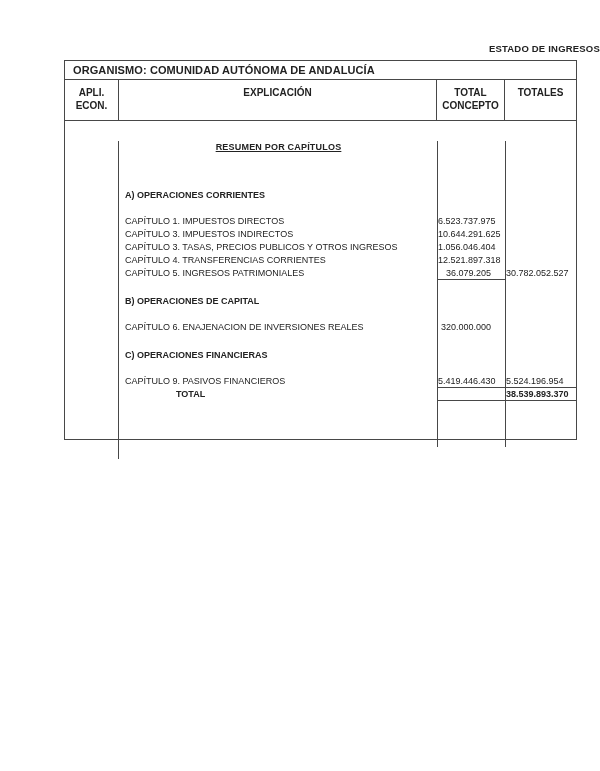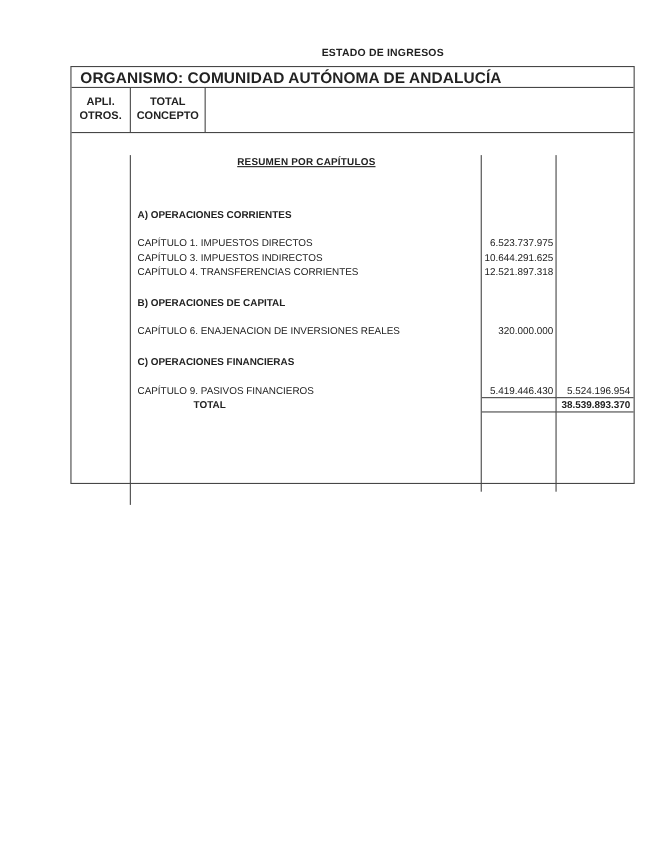--- a/index.html
+++ b/index.html
@@ -3,49 +3,49 @@
 <meta charset="utf-8">
 <style>
   html, body { margin:0; padding:0; background:#ffffff; }
   .page {
     position:relative; width:600px; height:771px; background:#ffffff;
     font-family:"Liberation Sans", sans-serif; color:#222;
     overflow:hidden;
   }
   .doc-title {
     position:absolute; top:43px; left:96px; right:0;
-    text-align:center; font-weight:bold; font-size:9.5px; letter-spacing:0.2px;
+    text-align:right; font-weight:bold; font-size:9.5px; letter-spacing:0.2px;
   }
   .table {
     position:absolute; left:64px; top:60px; width:511px; height:378px;
     border:1px solid #474747;
   }
   .organismo-row {
     height:18px; border-bottom:1px solid #474747;
-    font-weight:bold; font-size:14px; line-height:18px; padding-left:8px;
+    font-weight:bold; font-size:11px; line-height:18px; padding-left:8px;
     letter-spacing:0.1px; white-space:nowrap;
   }
   .header-row {
     height:40px; border-bottom:1px solid #474747;
     display:flex; font-weight:bold; font-size:10px;
   }
   .hcell { box-sizing:border-box; padding-top:6px; text-align:center; line-height:13px; }
   .hcell.c1 { width:54px; border-right:1px solid #474747; }
   .hcell.c2 { flex:1;     border-right:1px solid #474747; }
   .hcell.c3 { width:68px; border-right:1px solid #474747; }
   .hcell.c4 { width:71px; }
   .tbody { position:relative; height:318px; font-size:9px; }
   .vline { position:absolute; top:0; width:1px; background:#474747; }
   .v-apli           { left:53px;  height:318px; }
   .v-concepto-left  { left:372px; height:306px; }
   .v-concepto-right { left:440px; height:306px; }
   .row { display:flex; height:13px; line-height:13px; white-space:nowrap; }
   .cell { box-sizing:border-box; }
   .cell.label   { width:373px; padding-left:60px; overflow:visible; }
-  .cell.num     { text-align:right; padding-right:3px; }
+  .cell.num     { text-align:right; padding-right:15px; }
   .cell.concepto{ width:68px; }
   .cell.totales { width:70px; }
   .resumen-row { margin-top:20px; height:13px; line-height:13px; }
   .resumen {
     display:block; margin-left:54px; width:319px; text-align:center;
     font-weight:bold; text-decoration:underline; letter-spacing:0.2px;
   }
   .section .heading-row { margin-top:15px; }
   #sections .section:first-child .heading-row { margin-top:35px; }
   .section .heading-row .label { font-weight:bold; }
@@ -66,25 +66,33 @@
 
   <div class="table">
 
     <div class="organismo-row">
       <span>ORGANISMO: COMUNIDAD AUTÓNOMA DE ANDALUCÍA</span>
     </div>
 
     <div class="header-row">
       <div class="hcell c1">
         <div>APLI.</div>
-        <div>OTROS.</div>
+        <div>ECON.</div>
+      </div>
+      <div class="hcell c2">
+        <div>EXPLICACIÓN</div>
+        <div></div>
       </div>
       <div class="hcell c3">
         <div>TOTAL</div>
         <div>CONCEPTO</div>
+      </div>
+      <div class="hcell c4">
+        <div>TOTALES</div>
+        <div></div>
       </div>
     </div>
 
     <div class="tbody">
       <div class="vline v-apli"></div>
       <div class="vline v-concepto-left"></div>
       <div class="vline v-concepto-right"></div>
 
       <div class="resumen-row">
         <span class="resumen">RESUMEN POR CAPÍTULOS</span>
@@ -100,23 +108,33 @@
                 <div class="cell label">CAPÍTULO 1. IMPUESTOS DIRECTOS</div>
                 <div class="cell num concepto">6.523.737.975</div>
                 <div class="cell num totales"></div>
               </div>
               <div class="row">
                 <div class="cell label">CAPÍTULO 3. IMPUESTOS INDIRECTOS</div>
                 <div class="cell num concepto">10.644.291.625</div>
                 <div class="cell num totales"></div>
               </div>
               <div class="row">
+                <div class="cell label">CAPÍTULO 3. TASAS, PRECIOS PUBLICOS Y OTROS INGRESOS</div>
+                <div class="cell num concepto">1.056.046.404</div>
+                <div class="cell num totales"></div>
+              </div>
+              <div class="row">
                 <div class="cell label">CAPÍTULO 4. TRANSFERENCIAS CORRIENTES</div>
                 <div class="cell num concepto">12.521.897.318</div>
                 <div class="cell num totales"></div>
+              </div>
+              <div class="row uc">
+                <div class="cell label">CAPÍTULO 5. INGRESOS PATRIMONIALES</div>
+                <div class="cell num concepto">36.079.205</div>
+                <div class="cell num totales">30.782.052.527</div>
               </div>
             </div>
           </div>
           <div class="section">
             <div class="row heading-row">
               <div class="cell label">B) OPERACIONES DE CAPITAL</div>
             </div>
             <div class="rows">
               <div class="row">
                 <div class="cell label">CAPÍTULO 6. ENAJENACION DE INVERSIONES REALES</div>

